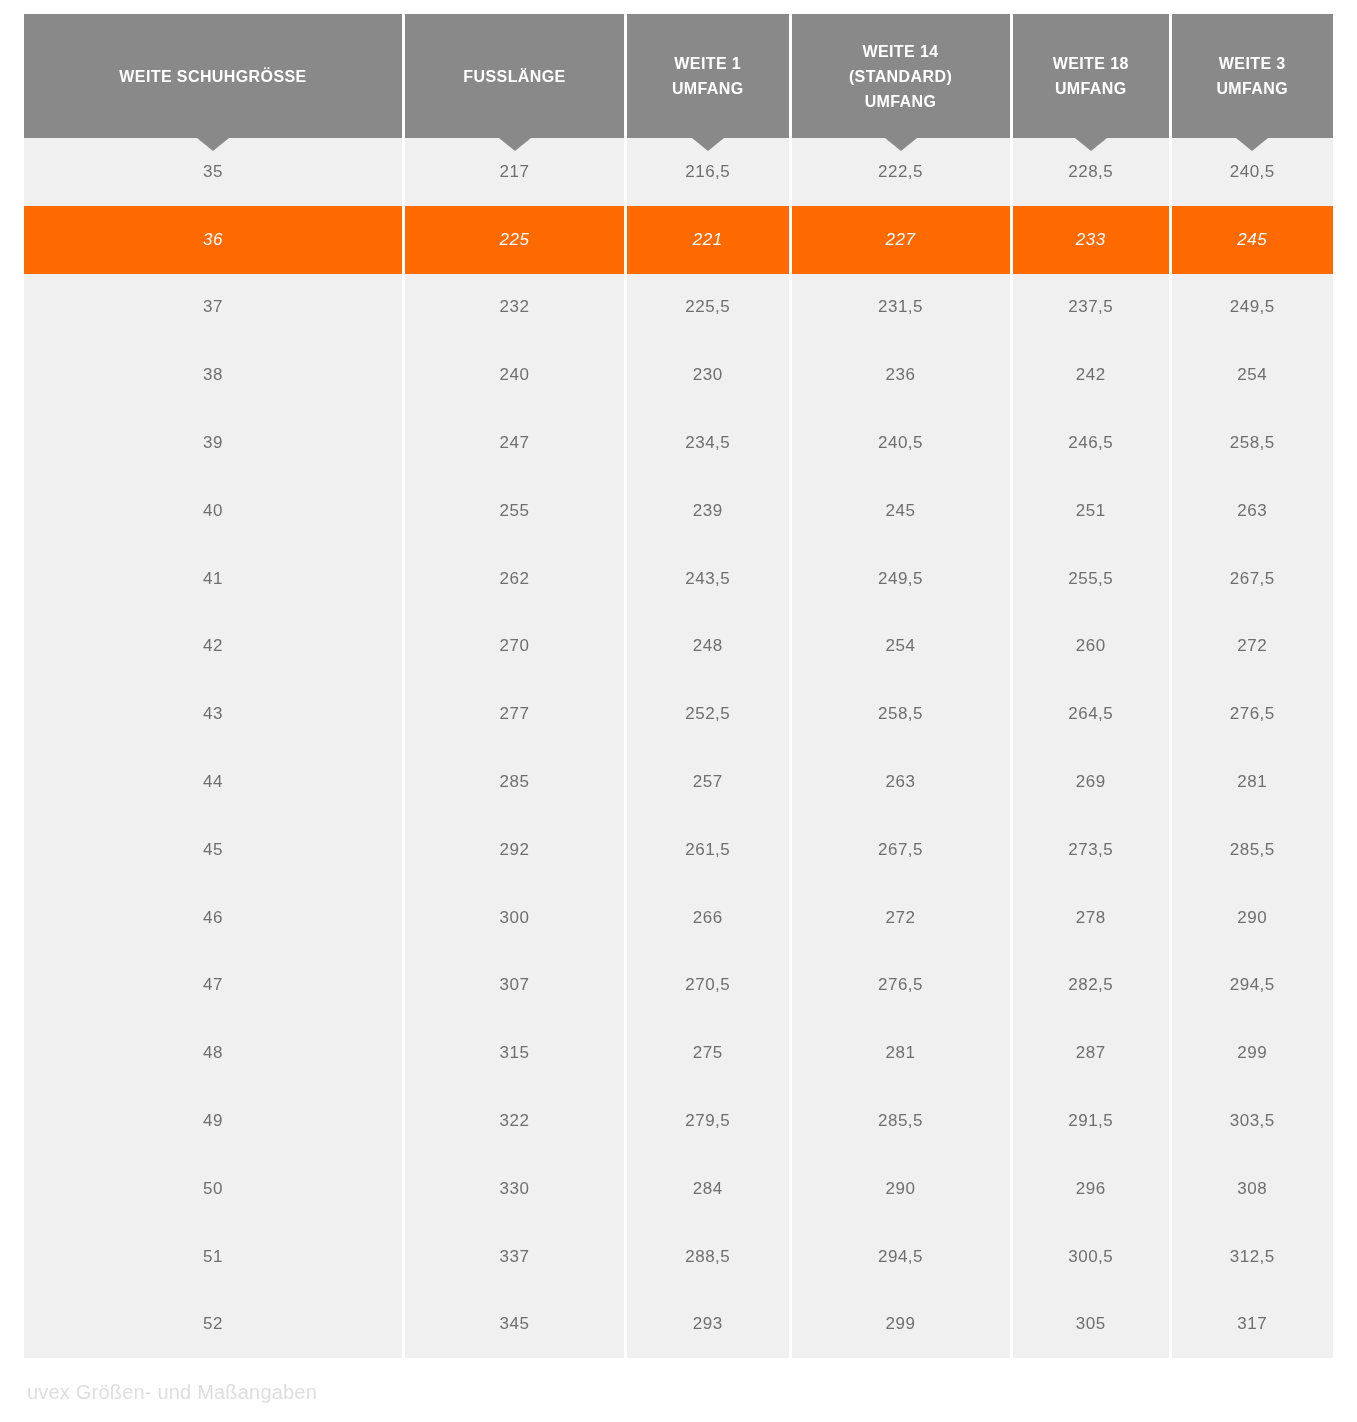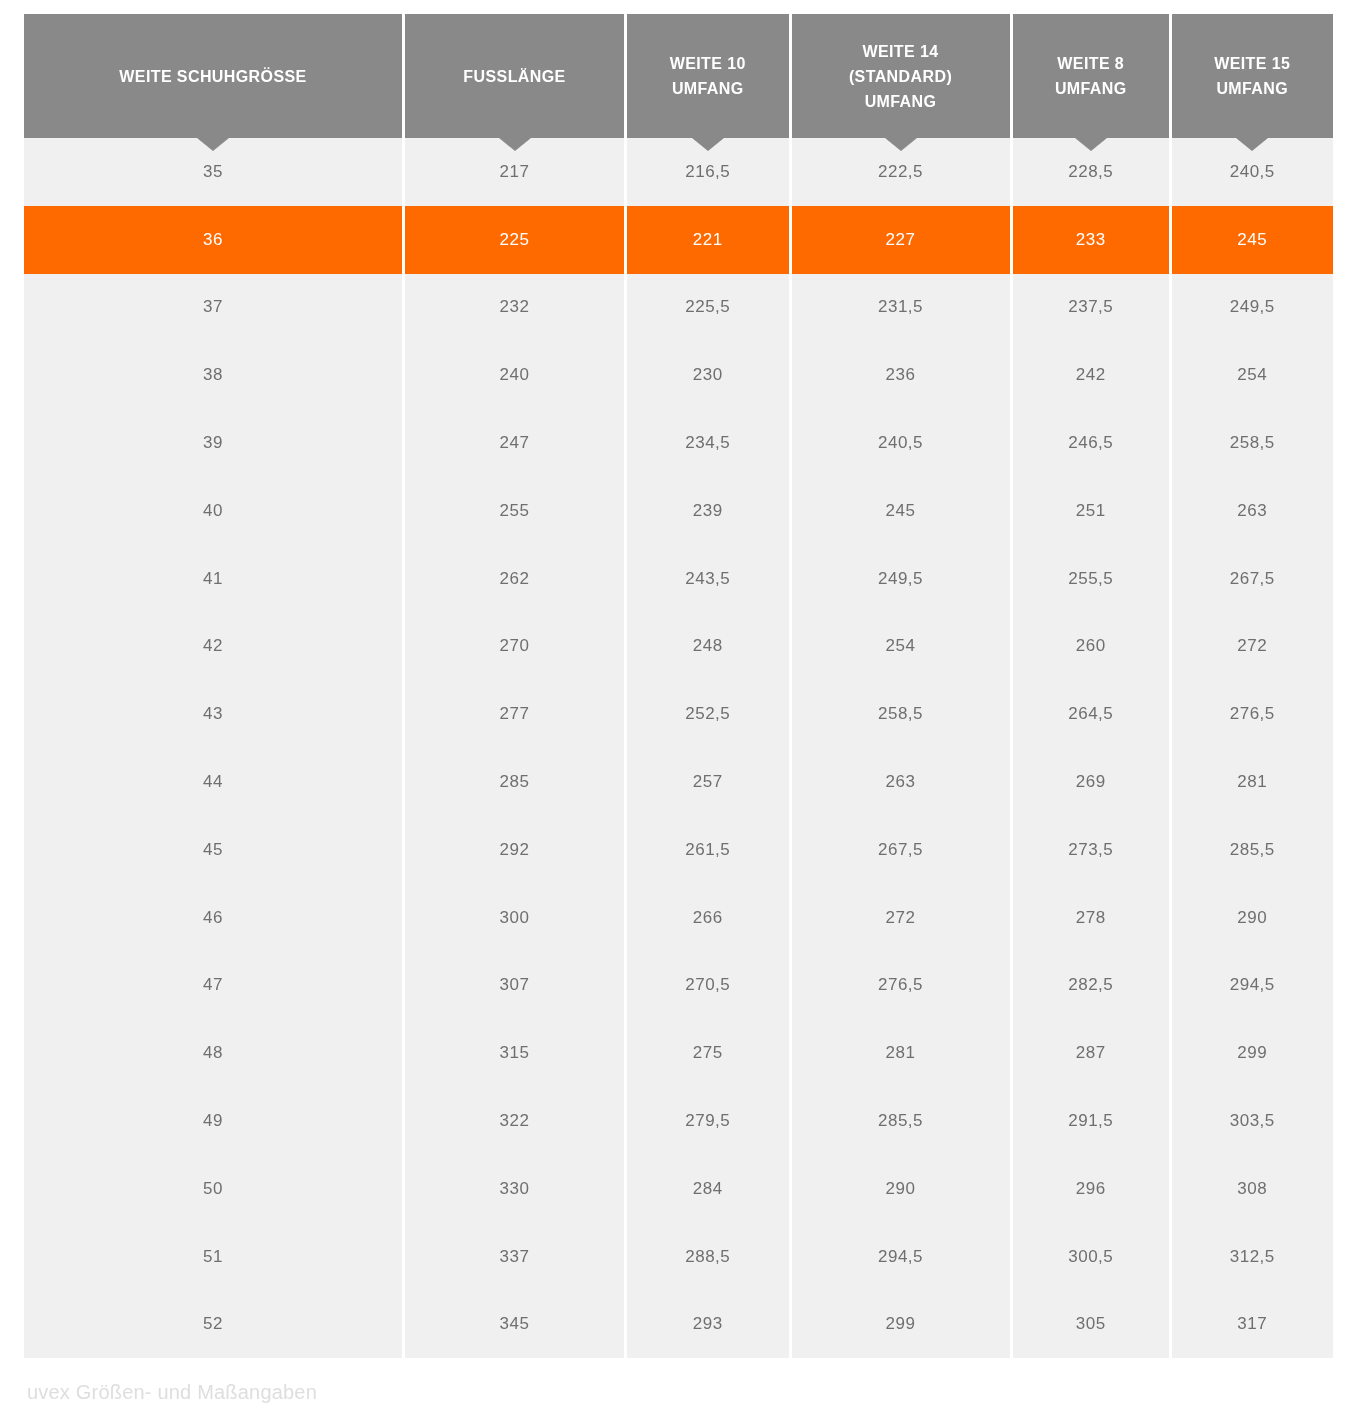--- a/index.html
+++ b/index.html
@@ -64,47 +64,48 @@
     height: 67.8px;
     display: flex;
     align-items: center;
     justify-content: center;
     font-size: 17px;
     letter-spacing: 0.5px;
   }
   .tr.hl .td {
     background: var(--highlight-bg);
     color: var(--highlight-text);
+    font-style: italic;
   }
   .caption {
     margin: 23px 0 0 27px;
     font-size: 20px;
     color: var(--caption-text);
     letter-spacing: 0.2px;
   }
 </style>
 </head>
 <body>
 
 <div class="page">
   <div class="size-table">
     <div id="thead" class="tr"><div class="th">
           <div>WEITE SCHUHGRÖSSE</div>
         </div><div class="th">
           <div>FUSSLÄNGE</div>
         </div><div class="th">
-          <div>WEITE 10</div>
+          <div>WEITE 1</div>
           <div>UMFANG</div>
         </div><div class="th">
           <div>WEITE 14</div>
           <div>(STANDARD)</div>
           <div>UMFANG</div>
         </div><div class="th">
-          <div>WEITE 8</div>
+          <div>WEITE 18</div>
           <div>UMFANG</div>
         </div><div class="th">
-          <div>WEITE 15</div>
+          <div>WEITE 3</div>
           <div>UMFANG</div>
         </div></div>
     <div id="tbody" style="display:contents"><div class="tr"><div class="td">35</div><div class="td">217</div><div class="td">216,5</div><div class="td">222,5</div><div class="td">228,5</div><div class="td">240,5</div></div><div class="tr hl"><div class="td">36</div><div class="td">225</div><div class="td">221</div><div class="td">227</div><div class="td">233</div><div class="td">245</div></div><div class="tr"><div class="td">37</div><div class="td">232</div><div class="td">225,5</div><div class="td">231,5</div><div class="td">237,5</div><div class="td">249,5</div></div><div class="tr"><div class="td">38</div><div class="td">240</div><div class="td">230</div><div class="td">236</div><div class="td">242</div><div class="td">254</div></div><div class="tr"><div class="td">39</div><div class="td">247</div><div class="td">234,5</div><div class="td">240,5</div><div class="td">246,5</div><div class="td">258,5</div></div><div class="tr"><div class="td">40</div><div class="td">255</div><div class="td">239</div><div class="td">245</div><div class="td">251</div><div class="td">263</div></div><div class="tr"><div class="td">41</div><div class="td">262</div><div class="td">243,5</div><div class="td">249,5</div><div class="td">255,5</div><div class="td">267,5</div></div><div class="tr"><div class="td">42</div><div class="td">270</div><div class="td">248</div><div class="td">254</div><div class="td">260</div><div class="td">272</div></div><div class="tr"><div class="td">43</div><div class="td">277</div><div class="td">252,5</div><div class="td">258,5</div><div class="td">264,5</div><div class="td">276,5</div></div><div class="tr"><div class="td">44</div><div class="td">285</div><div class="td">257</div><div class="td">263</div><div class="td">269</div><div class="td">281</div></div><div class="tr"><div class="td">45</div><div class="td">292</div><div class="td">261,5</div><div class="td">267,5</div><div class="td">273,5</div><div class="td">285,5</div></div><div class="tr"><div class="td">46</div><div class="td">300</div><div class="td">266</div><div class="td">272</div><div class="td">278</div><div class="td">290</div></div><div class="tr"><div class="td">47</div><div class="td">307</div><div class="td">270,5</div><div class="td">276,5</div><div class="td">282,5</div><div class="td">294,5</div></div><div class="tr"><div class="td">48</div><div class="td">315</div><div class="td">275</div><div class="td">281</div><div class="td">287</div><div class="td">299</div></div><div class="tr"><div class="td">49</div><div class="td">322</div><div class="td">279,5</div><div class="td">285,5</div><div class="td">291,5</div><div class="td">303,5</div></div><div class="tr"><div class="td">50</div><div class="td">330</div><div class="td">284</div><div class="td">290</div><div class="td">296</div><div class="td">308</div></div><div class="tr"><div class="td">51</div><div class="td">337</div><div class="td">288,5</div><div class="td">294,5</div><div class="td">300,5</div><div class="td">312,5</div></div><div class="tr"><div class="td">52</div><div class="td">345</div><div class="td">293</div><div class="td">299</div><div class="td">305</div><div class="td">317</div></div></div>
   </div>
   <div class="caption">uvex Größen- und Maßangaben</div>
 </div>
 
 </body></html>

